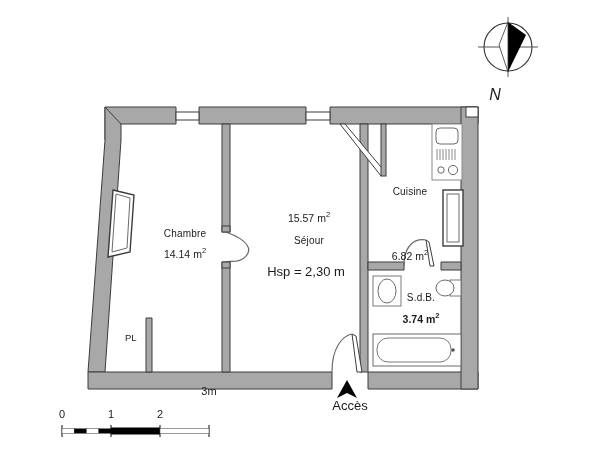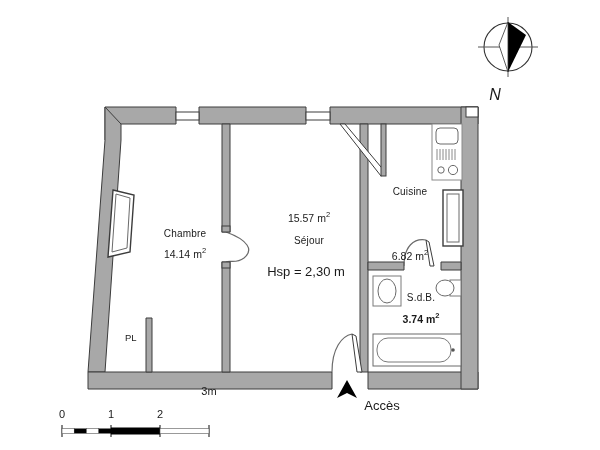--- a/index.html
+++ b/index.html
@@ -38,21 +38,21 @@
     letter-spacing: 0.2px;
   }
   .room-area {
     font-size: 10.5px;
   }
   .room-area sup { font-size: 7.5px; }
   .hsp {
     font-size: 13px;
   }
   .pl-label { font-size: 9.5px; }
-  .acces-label { font-size: 13px; margin-left: 32px; }
+  .acces-label { font-size: 13px; }
   .north-label { font-size: 16px; font-style: italic; }
   .scale-num { font-size: 11px; }
   .ctr { transform: translateX(-50%); text-align: center; }
 </style>
 </head>
 <body>
 
 <div id="plan-root">
 
   <svg id="floorplan" viewBox="0 0 600 450">

